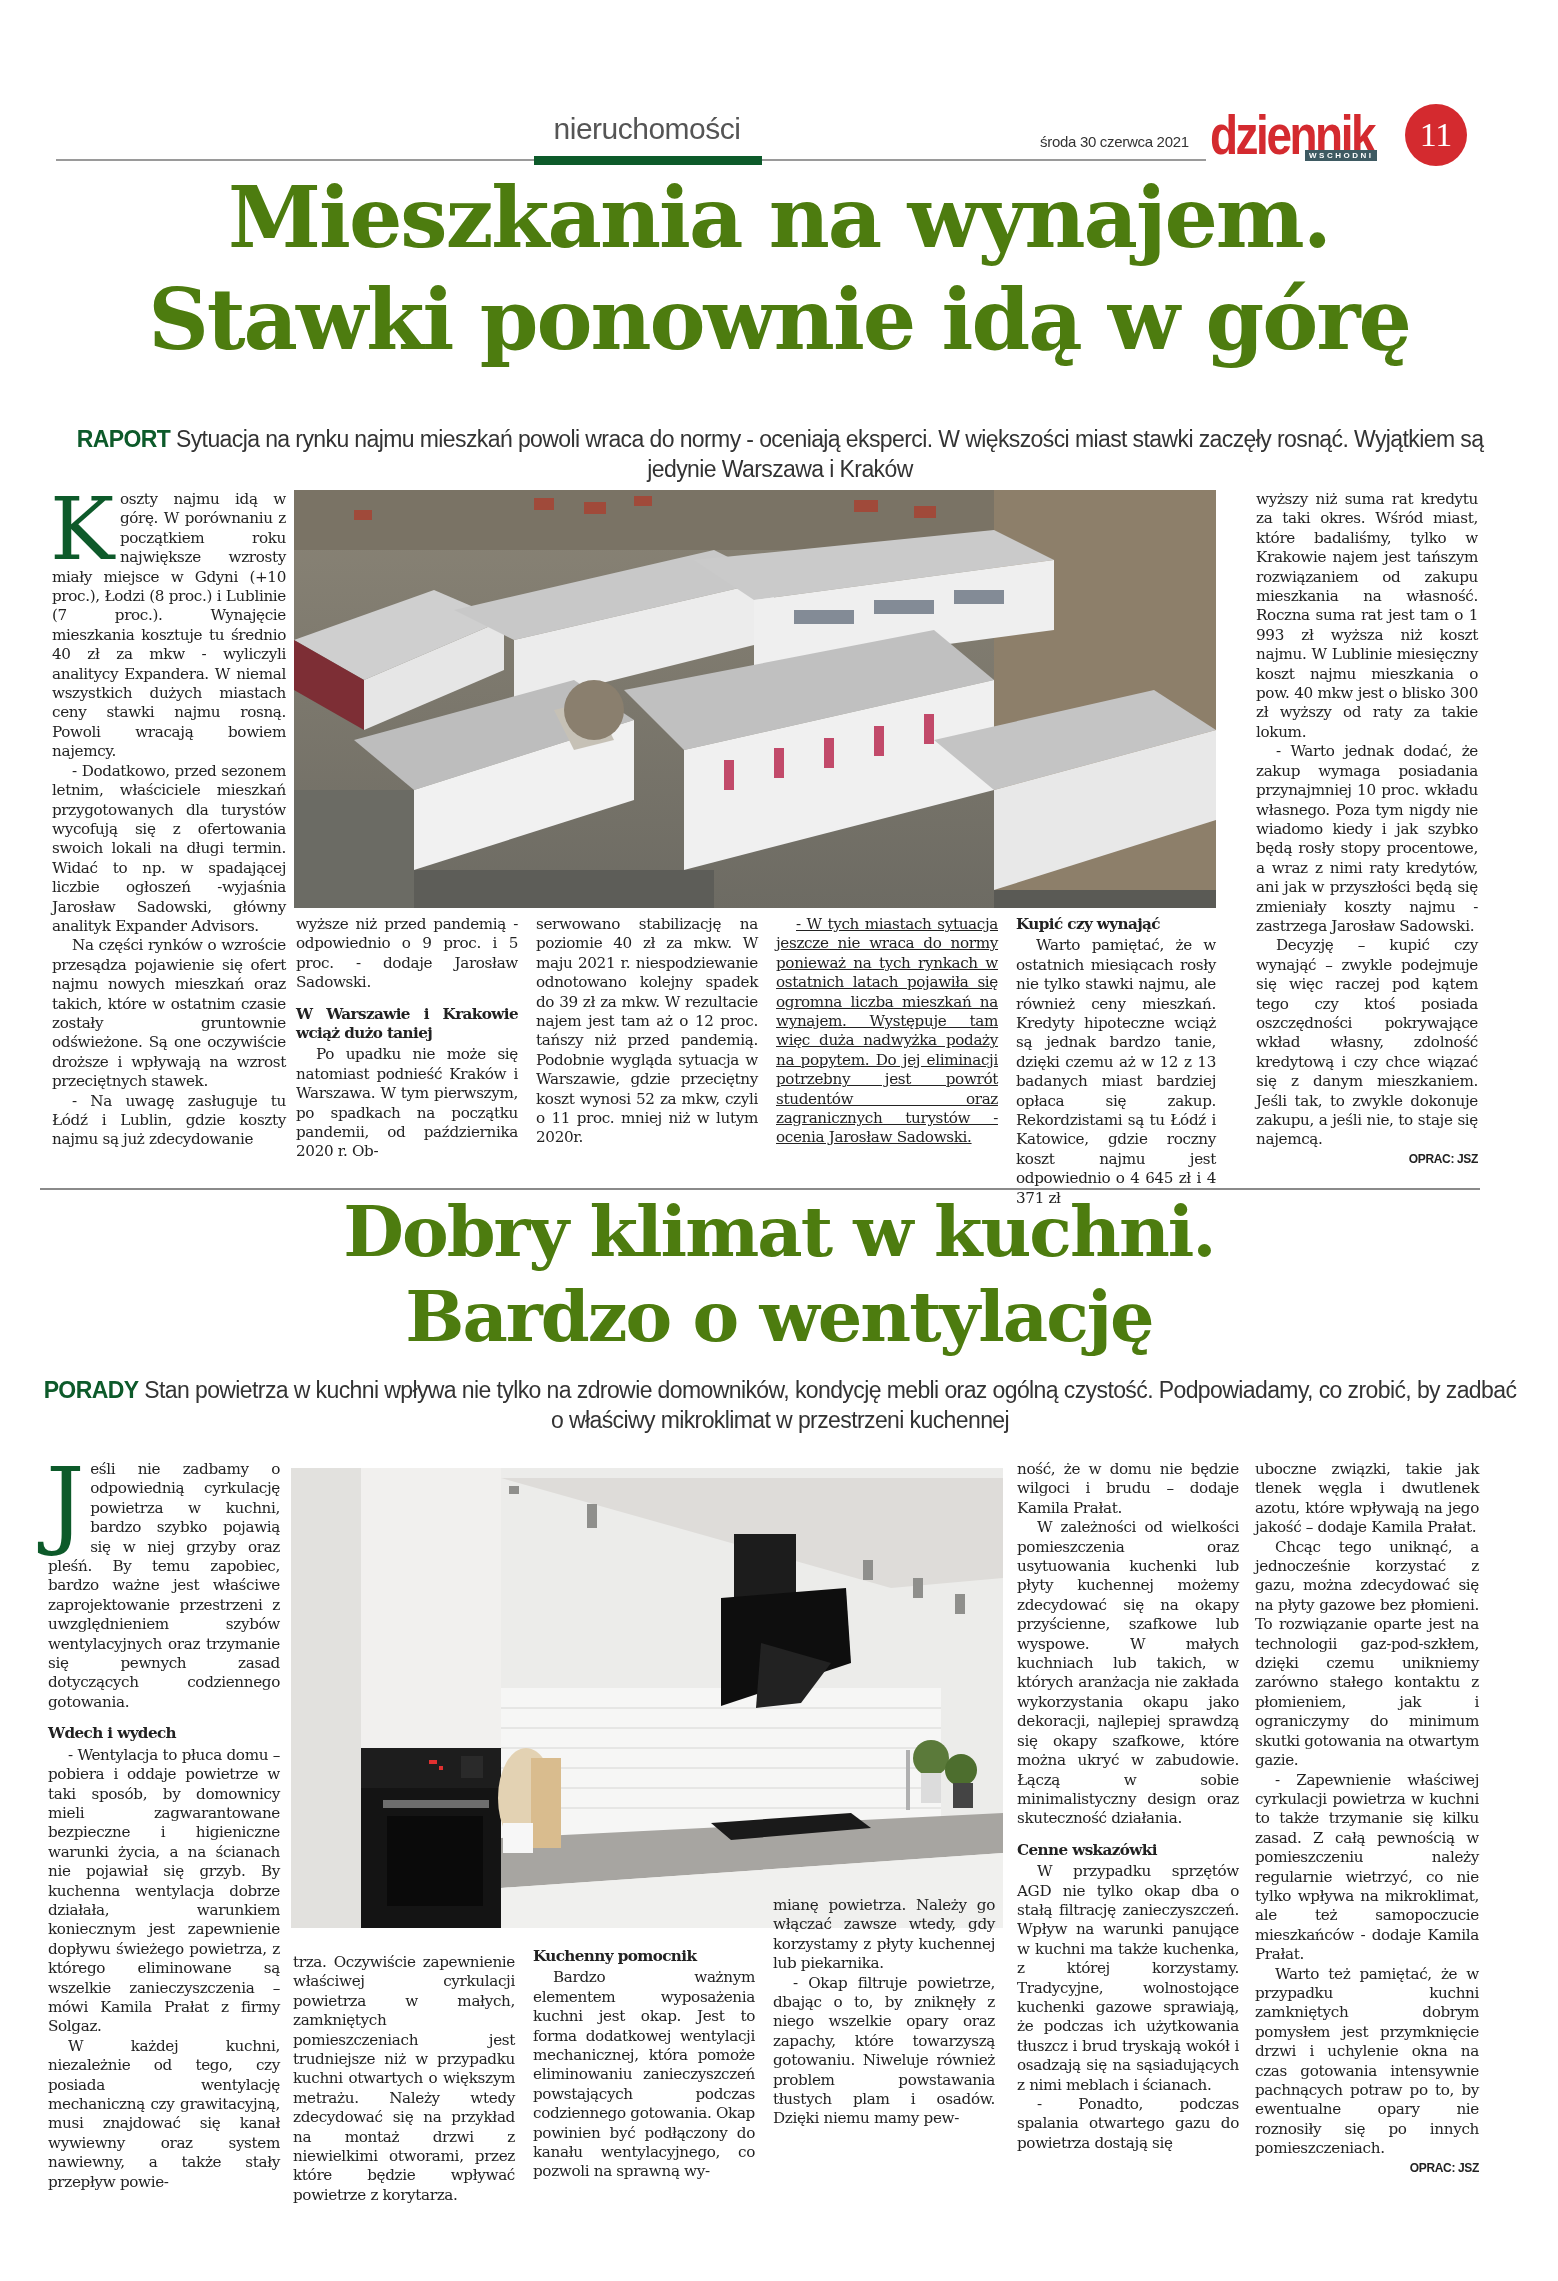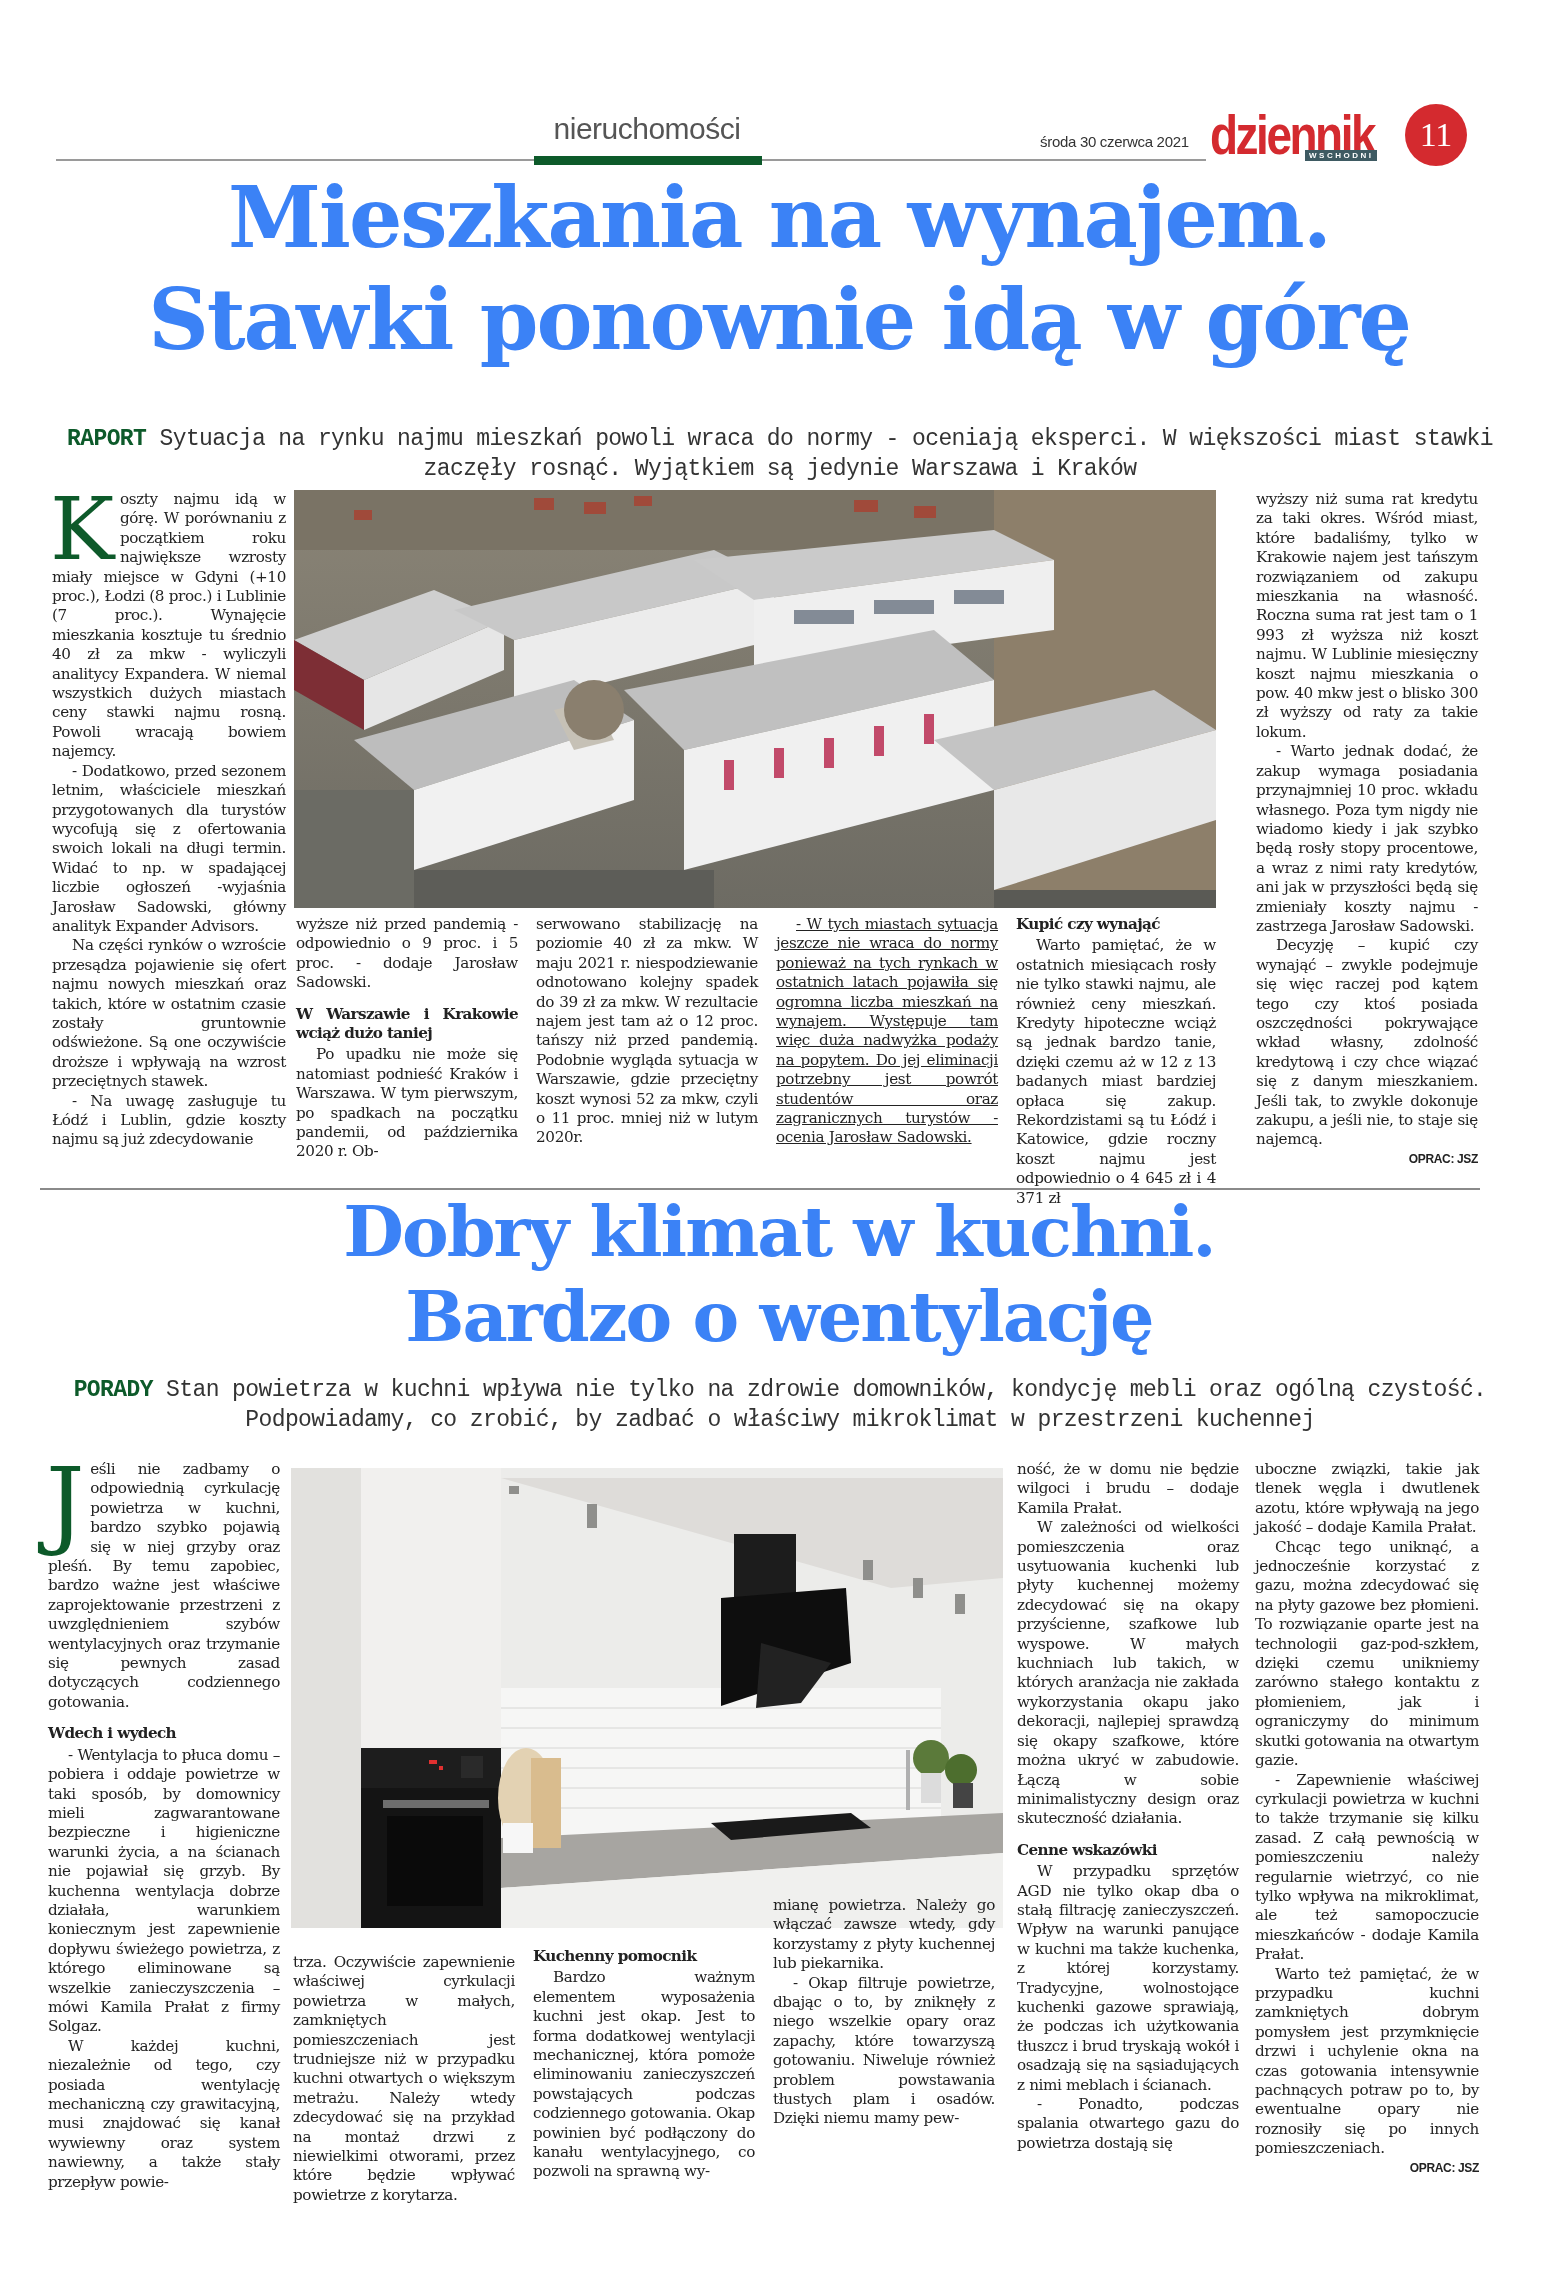--- a/index.html
+++ b/index.html
@@ -18,24 +18,24 @@
   .logo-text { font-family: "Liberation Sans", sans-serif; font-weight: bold; font-size: 56px; color: #d42a2f;
     line-height: 50px; letter-spacing: -3px; transform: scaleX(0.82); transform-origin: left top; display: inline-block; }
   .logo-sub { position: absolute; left: 95px; top: 40px; background: #3e5a62; color: #fff; font-family: "Liberation Sans", sans-serif;
     font-size: 8px; letter-spacing: 2.5px; padding: 1px 4px; font-weight: bold; }
   .page-num { position: absolute; left: 1405px; top: 104px; width: 62px; height: 62px; border-radius: 50%;
     background: #d42a2f; color: #fff; font-family: "Liberation Serif", serif; font-size: 34px;
     display: flex; align-items: center; justify-content: center; text-align: center; }
 
   
   .headline { position: absolute; left: 0; width: 1558px; text-align: center; font-family: "DejaVu Serif", serif;
-    font-weight: bold; color: #3b82f6; letter-spacing: -2px; }
+    font-weight: bold; color: #4d7c0f; letter-spacing: -2px; }
   .h1a { top: 168px; font-size: 84px; line-height: 100px; }
   .h1b { top: 270px; font-size: 84px; line-height: 100px; }
-  .lead { position: absolute; left: 40px; width: 1480px; text-align: center; font-family: Liberation Mono, monospace;
+  .lead { position: absolute; left: 40px; width: 1480px; text-align: center; font-family: Liberation Sans, sans-serif;
     font-size: 23px; line-height: 30px; color: #333; letter-spacing: -0.6px; }
   .lead .kicker { color: #0d5a2a; font-weight: bold; }
   .lead1 { top: 424px; }
   .h2a { top: 1190px; font-size: 70px; line-height: 84px; }
   .h2b { top: 1275px; font-size: 70px; line-height: 84px; }
   .lead2 { top: 1375px; }
 
   
   .col { position: absolute; font-family: "DejaVu Serif", serif; font-size: 15.2px; line-height: 19.4px;
     color: #222; text-align: justify; hyphens: manual; letter-spacing: -0.35px; }

